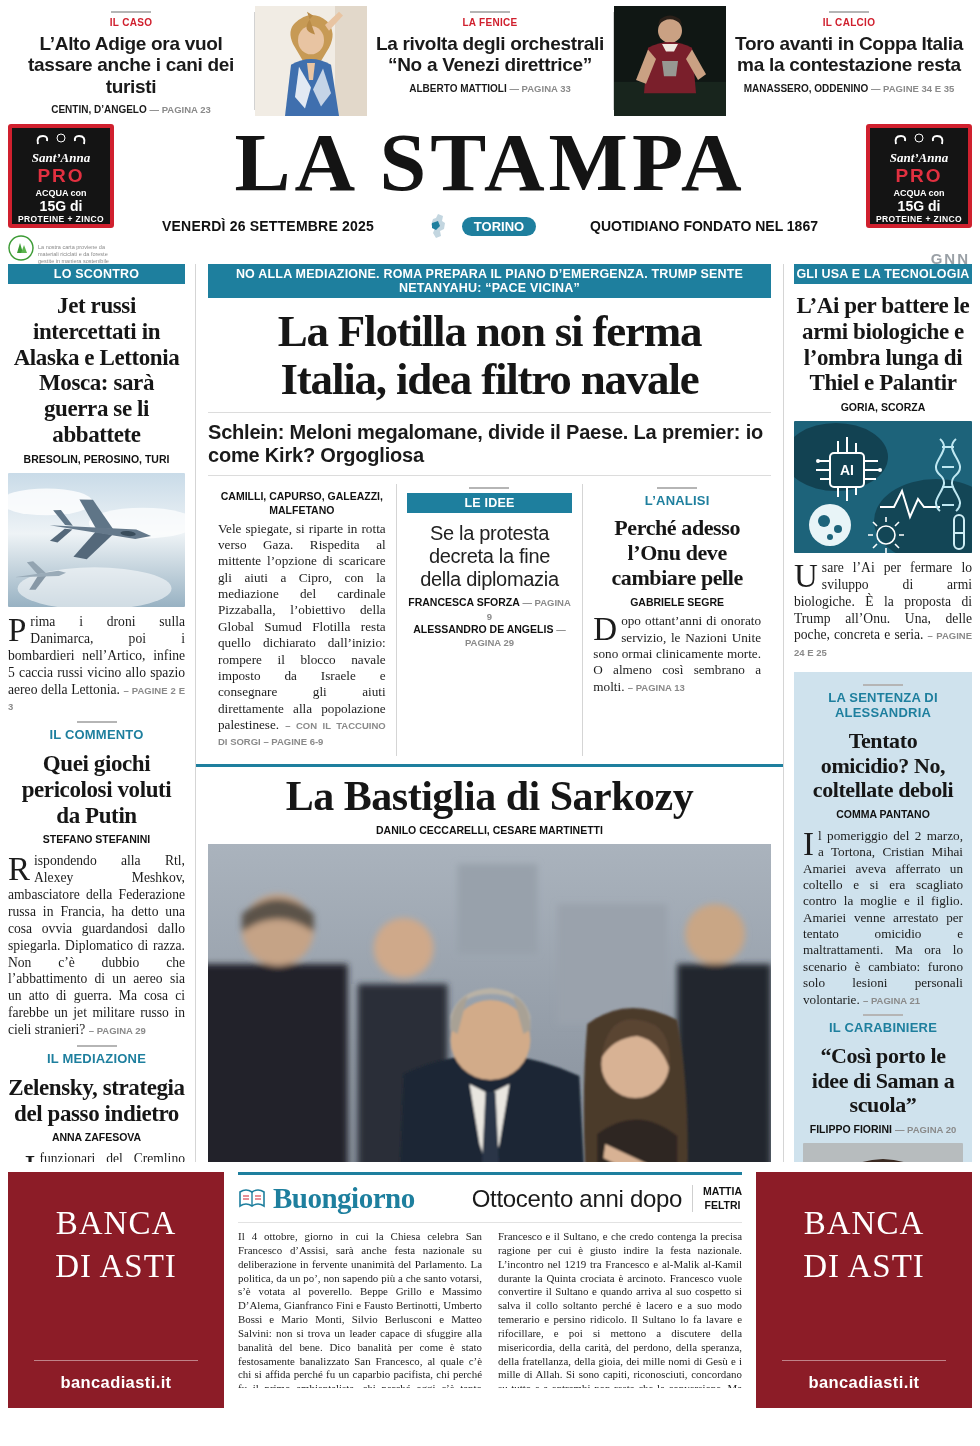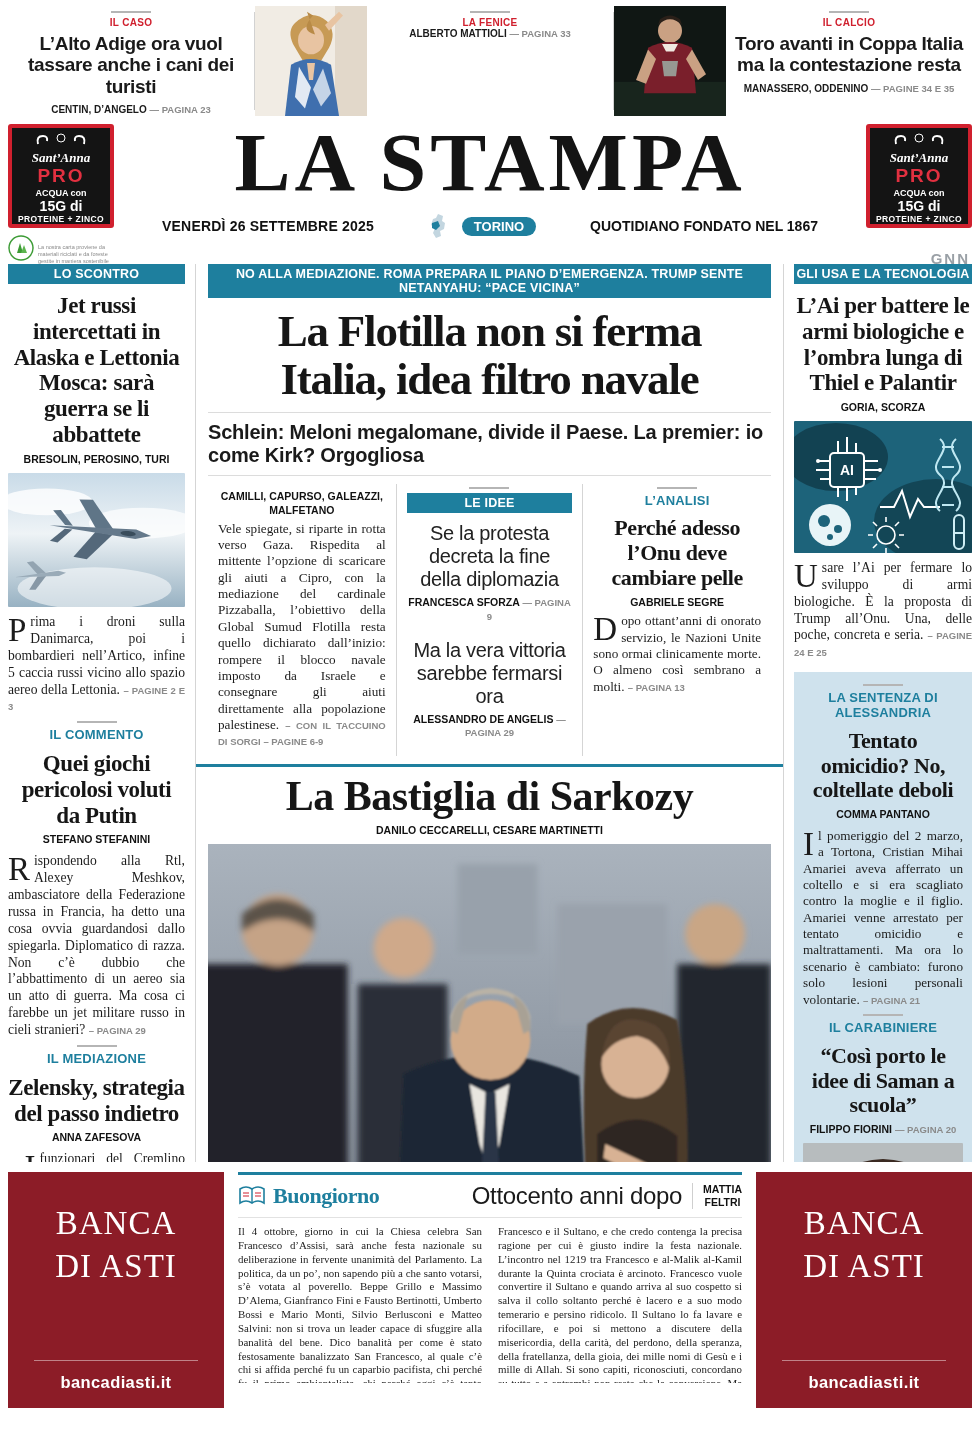--- a/index.html
+++ b/index.html
@@ -70,21 +70,21 @@
   .bluebox{background:#cfe2ed;padding:9px 9px 0;margin-top:11px;height:520px;box-sizing:border-box;overflow:hidden;}
   .bluebox .body-serif{font-size:13.2px;}
   .bluebox .side-hl{font-size:22px;}
   
   .bottom{display:flex;margin-top:10px;height:236px;}
   .banca{width:216px;flex:none;background:#8c1c27;color:#fff;text-align:center;display:flex;flex-direction:column;justify-content:space-between;padding:30px 0 16px;box-sizing:border-box;}
   .banca .nm{font-family:"Liberation Serif",serif;font-size:33px;line-height:1.3;letter-spacing:1px;white-space:pre-line;}
   .banca .site{font-size:16.5px;font-weight:600;letter-spacing:.4px;border-top:1px solid rgba(255,255,255,.45);margin:0 26px;padding-top:12px;}
   .buongiorno{flex:1;padding:0 14px;min-width:0;}
   .bg-top{border-top:3px solid #1e7f9e;padding-top:7px;display:flex;align-items:center;justify-content:space-between;}
-  .bg-logo{color:#1e7f9e;font-family:"Liberation Serif",serif;font-weight:800;font-size:22px;display:flex;gap:7px;align-items:center;letter-spacing:-.5px;}
+  .bg-logo{color:#1e7f9e;font-family:"Liberation Serif",serif;font-weight:800;font-size:29px;display:flex;gap:7px;align-items:center;letter-spacing:-.5px;}
   .bg-right{display:flex;align-items:center;gap:10px;}
   .bg-title{font-size:24px;font-weight:500;letter-spacing:-.3px;color:#1a1a1a;}
   .bg-author{font-size:10.5px;font-weight:800;text-align:center;border-left:1px solid #cfcfcf;padding-left:10px;line-height:1.25;white-space:pre-line;}
   .bg-cols{display:flex;gap:16px;margin-top:7px;border-top:1px solid #e2e2e2;padding-top:7px;height:158px;overflow:hidden;}
   .bg-col{flex:1;font-family:"Liberation Serif",serif;font-size:10.9px;line-height:1.27;text-align:justify;color:#1c1c1c;}
 </style>
 </head>
 <body>
 
 <div class="page">
@@ -107,20 +107,21 @@
         <path d="M70 20 L84 6 88 10 74 26Z" fill="#e8c4a2"></path>
         <path d="M36 62 Q56 50 76 62 L84 116 30 116Z" fill="#3f6fae"></path>
         <path d="M44 64 L56 86 50 108 40 96Z" fill="#fff" opacity=".85"></path>
         <path d="M68 66 L58 88 66 106 76 92Z" fill="#fff" opacity=".7"></path>
         <path d="M52 60 L60 60 58 78 54 78Z" fill="#e8c4a2"></path>
       </svg>
     </div>
     <div class="teaser">
       <div class="rule-sm"></div>
       <div class="lbl-red">LA FENICE</div>
+      <div class="t-hl">La rivolta degli orchestrali “No a Venezi direttrice”</div>
       <div class="byline"><span>ALBERTO MATTIOLI</span> <span class="pg">— PAGINA 33</span></div>
     </div>
     <div class="vdiv"></div>
     <div class="strip-photo">
       <svg viewBox="0 0 112 116" preserveAspectRatio="none">
         <rect width="112" height="116" fill="#101714"></rect>
         <rect y="80" width="112" height="36" fill="#18251d"></rect>
         <ellipse cx="56" cy="26" rx="12" ry="13" fill="#caa183"></ellipse>
         <path d="M44 20 Q56 8 68 20 L66 14 Q56 6 46 14Z" fill="#2a2019"></path>
         <path d="M34 44 Q56 32 78 44 L82 92 30 92Z" fill="#7a1f2b"></path>
@@ -254,21 +255,20 @@
       <div class="triple">
         <div class="tcol">
           <div class="mini-byline" style="margin-top:6px;">CAMILLI, CAPURSO, GALEAZZI, MALFETANO</div>
           <p class="body-serif"><span>Vele spiegate, si riparte in rotta verso Gaza. Rispedita al mittente l’opzione di scaricare gli aiuti a Cipro, con la mediazione del cardinale Pizzaballa, l’obiettivo della Global Sumud Flotilla resta quello dichiarato dall’inizio: rompere il blocco navale imposto da Israele e consegnare gli aiuti direttamente alla popolazione palestinese.</span> <span class="pageref">– CON IL TACCUINO DI SORGI – PAGINE 6-9</span></p>
         </div>
         <div class="tcol mid">
           <div class="rule-sm"></div>
           <div class="sec-bar">LE IDEE</div>
           <div class="idea-hl">Se la protesta decreta la fine della diplomazia</div>
           <div class="mini-byline"><span>FRANCESCA SFORZA</span> <span class="pg pageref">— PAGINA 9</span></div>
-          <div class="idea-hl" style="margin-top:16px;">Ma la vera vittoria sarebbe fermarsi ora</div>
           <div class="mini-byline"><span>ALESSANDRO DE ANGELIS</span> <span class="pg pageref">— PAGINA 29</span></div>
         </div>
         <div class="tcol">
           <div class="rule-sm"></div>
           <div class="lbl-teal">L’ANALISI</div>
           <div class="h-serif ana-hl">Perché adesso l’Onu deve cambiare pelle</div>
           <div class="mini-byline">GABRIELE SEGRE</div>
           <p class="body-serif dropcap"><span>Dopo ottant’anni di onorato servizio, le Nazioni Unite sono ormai clinicamente morte. O almeno così sembrano a molti.</span> <span class="pageref">– PAGINA 13</span></p>
         </div>
       </div>

